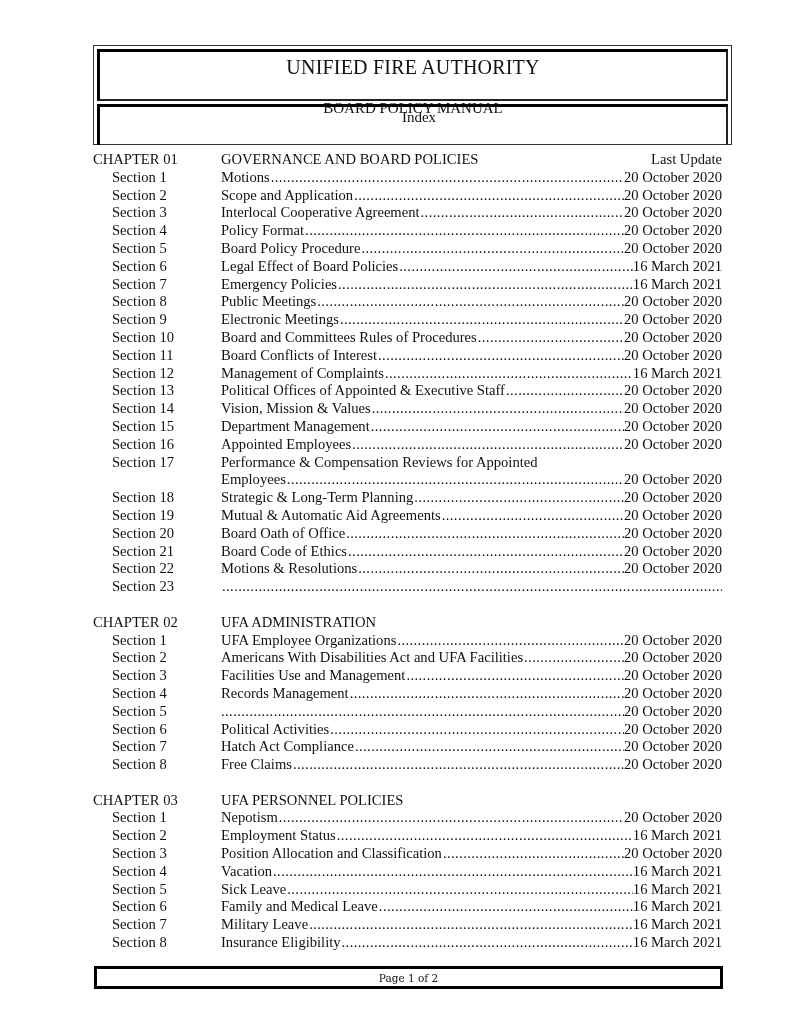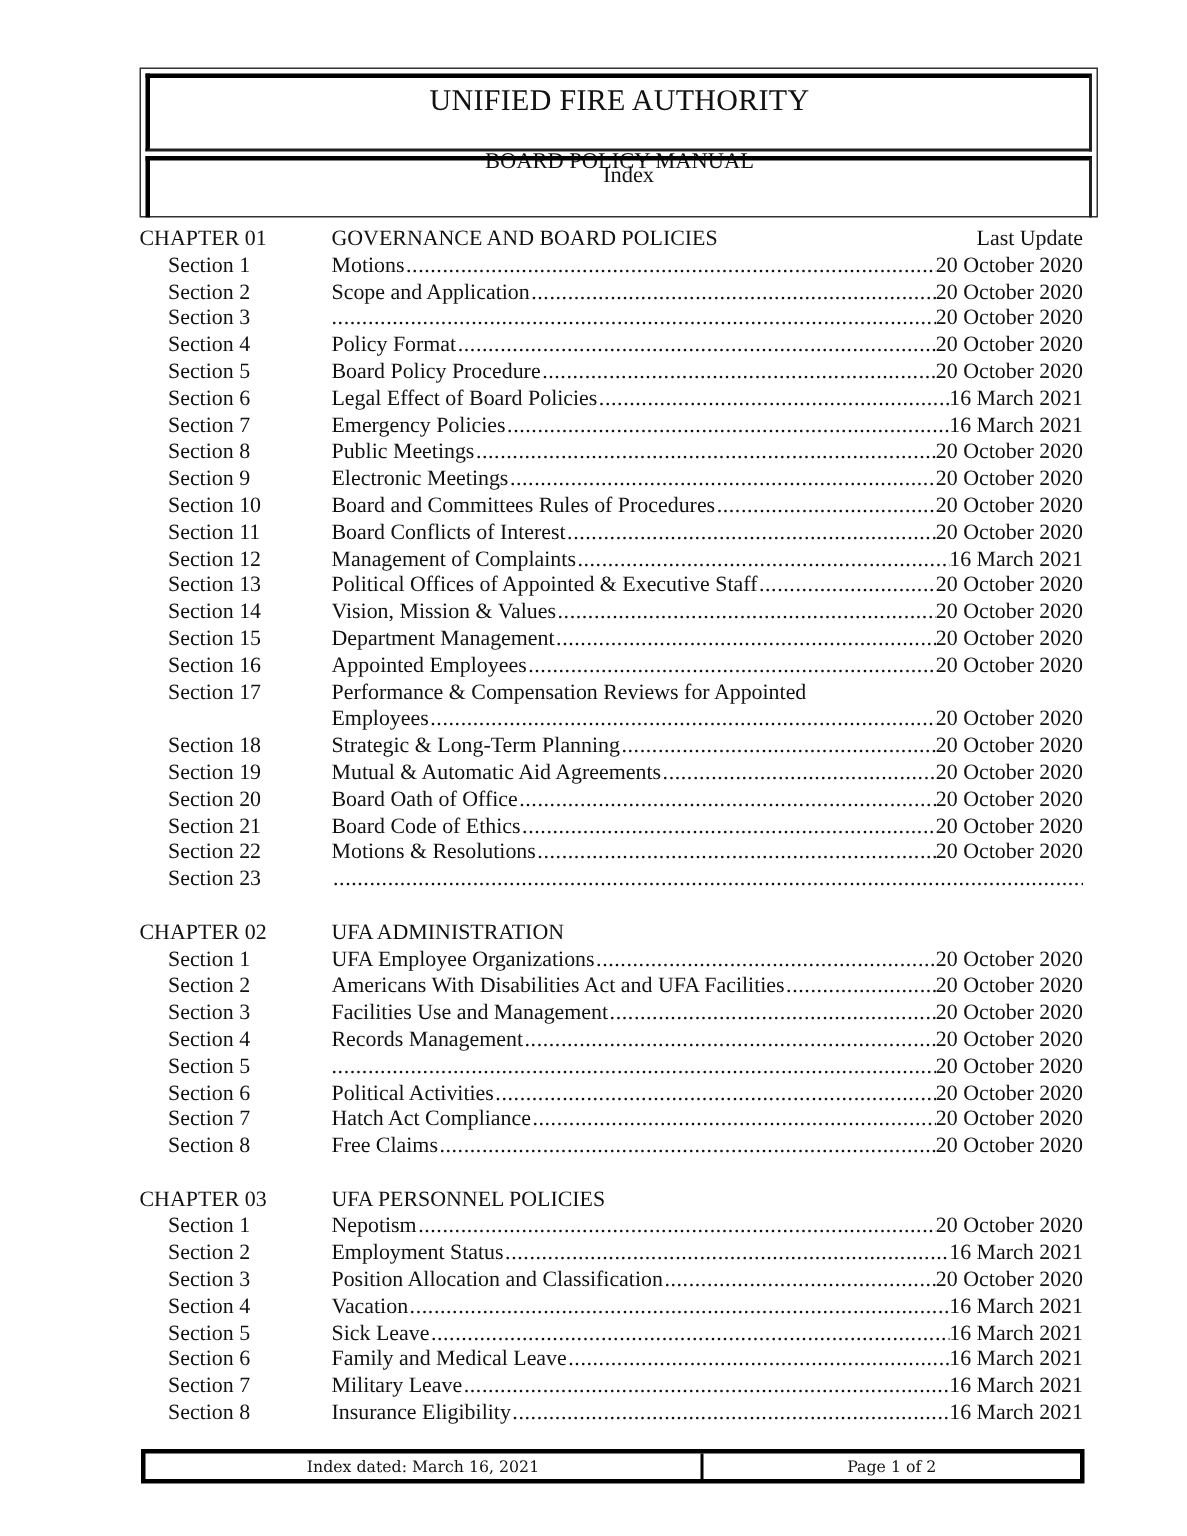--- a/index.html
+++ b/index.html
@@ -70,20 +70,21 @@
       <span class="col-sec">Section 2</span>
       <span class="col-title">
         <span class="t">Scope and Application</span>
         <span class="leader"></span>
         <span class="d">20 October 2020</span>
       </span>
     </div>
     <div class="row">
       <span class="col-sec">Section 3</span>
       <span class="col-title">
+        <span class="t">Interlocal Cooperative Agreement</span>
         <span class="leader"></span>
         <span class="d">20 October 2020</span>
       </span>
     </div>
     <div class="row">
       <span class="col-sec">Section 4</span>
       <span class="col-title">
         <span class="t">Policy Format</span>
         <span class="leader"></span>
         <span class="d">20 October 2020</span>
@@ -383,15 +384,14 @@
       <span class="col-sec">Section 8</span>
       <span class="col-title">
         <span class="t">Insurance Eligibility</span>
         <span class="leader"></span>
         <span class="d">16 March 2021</span>
       </span>
     </div>
   </div>
 
 <div class="footer">
-  <div class="f-left">Index dated: March 16, 2021</div>
   <div class="f-right">Page 1 of 2</div>
 </div>
 
 </body></html>

